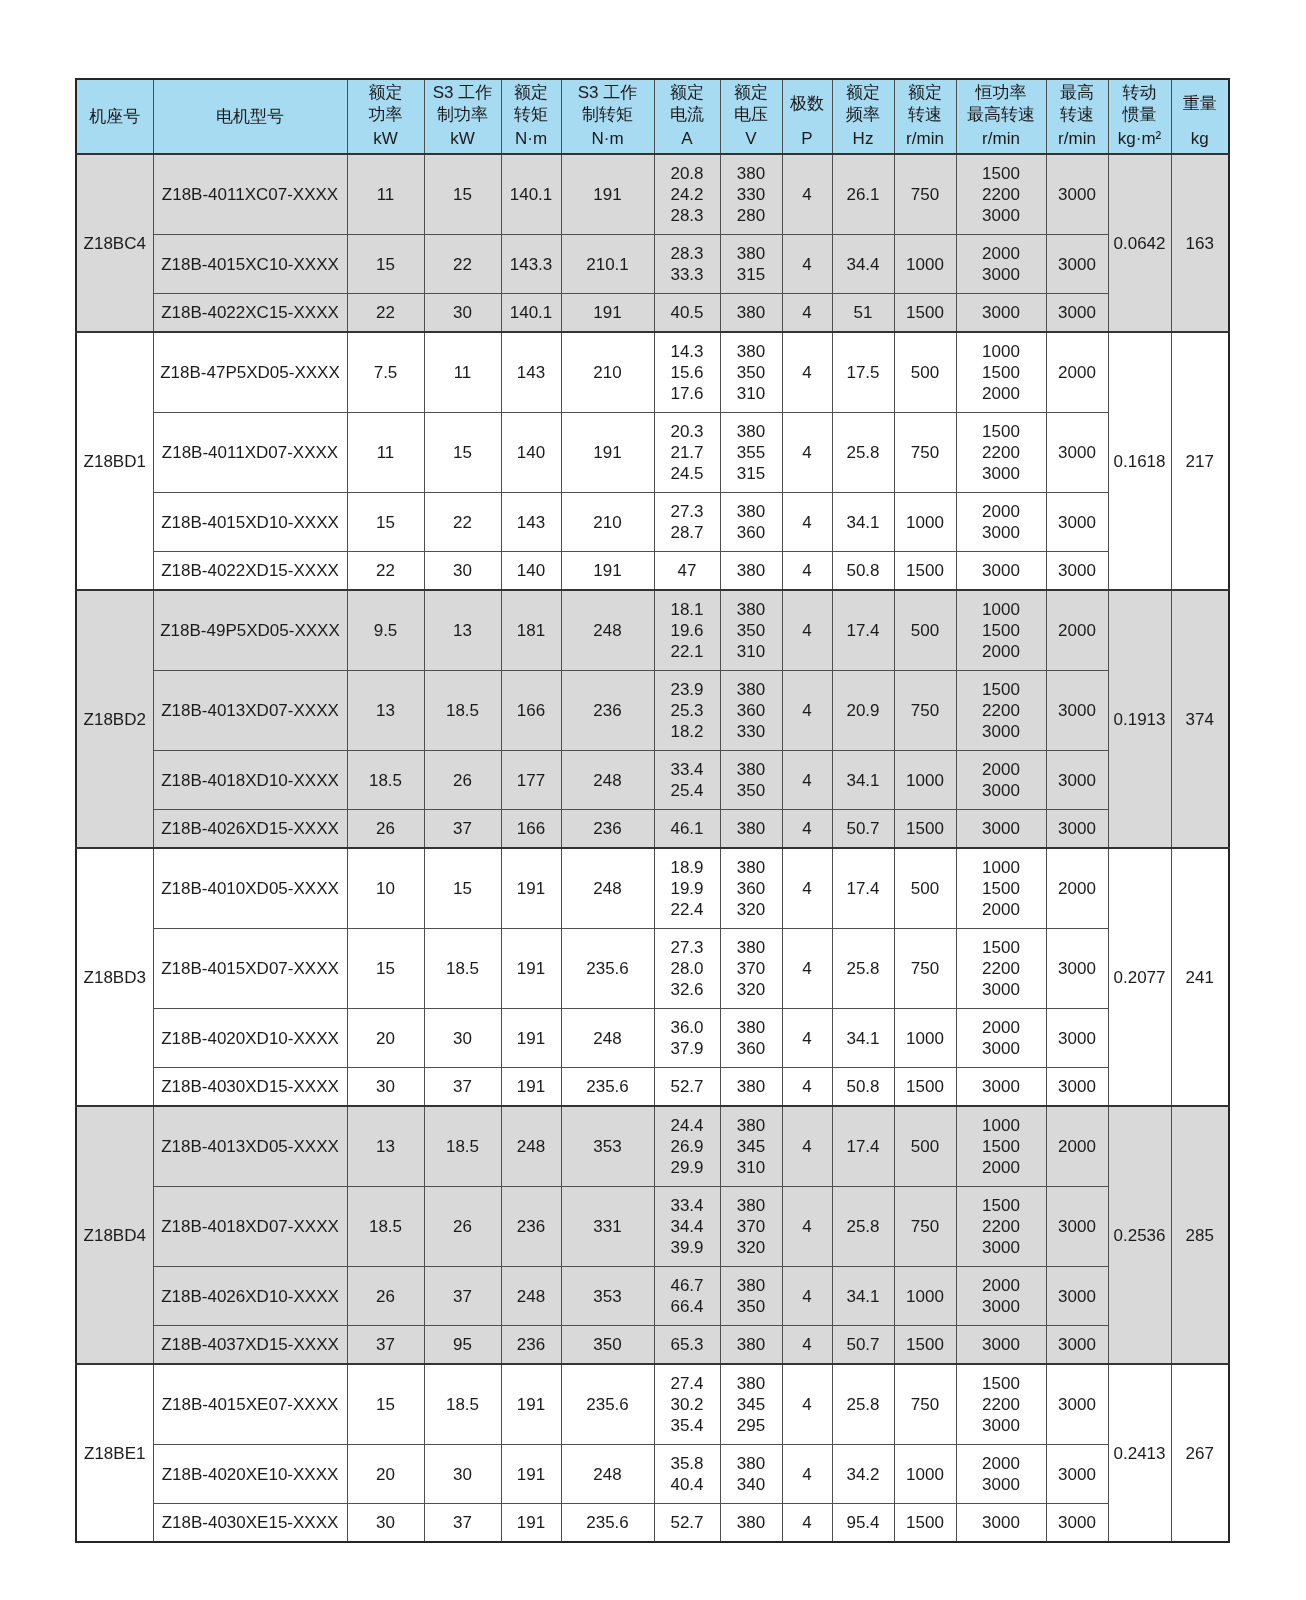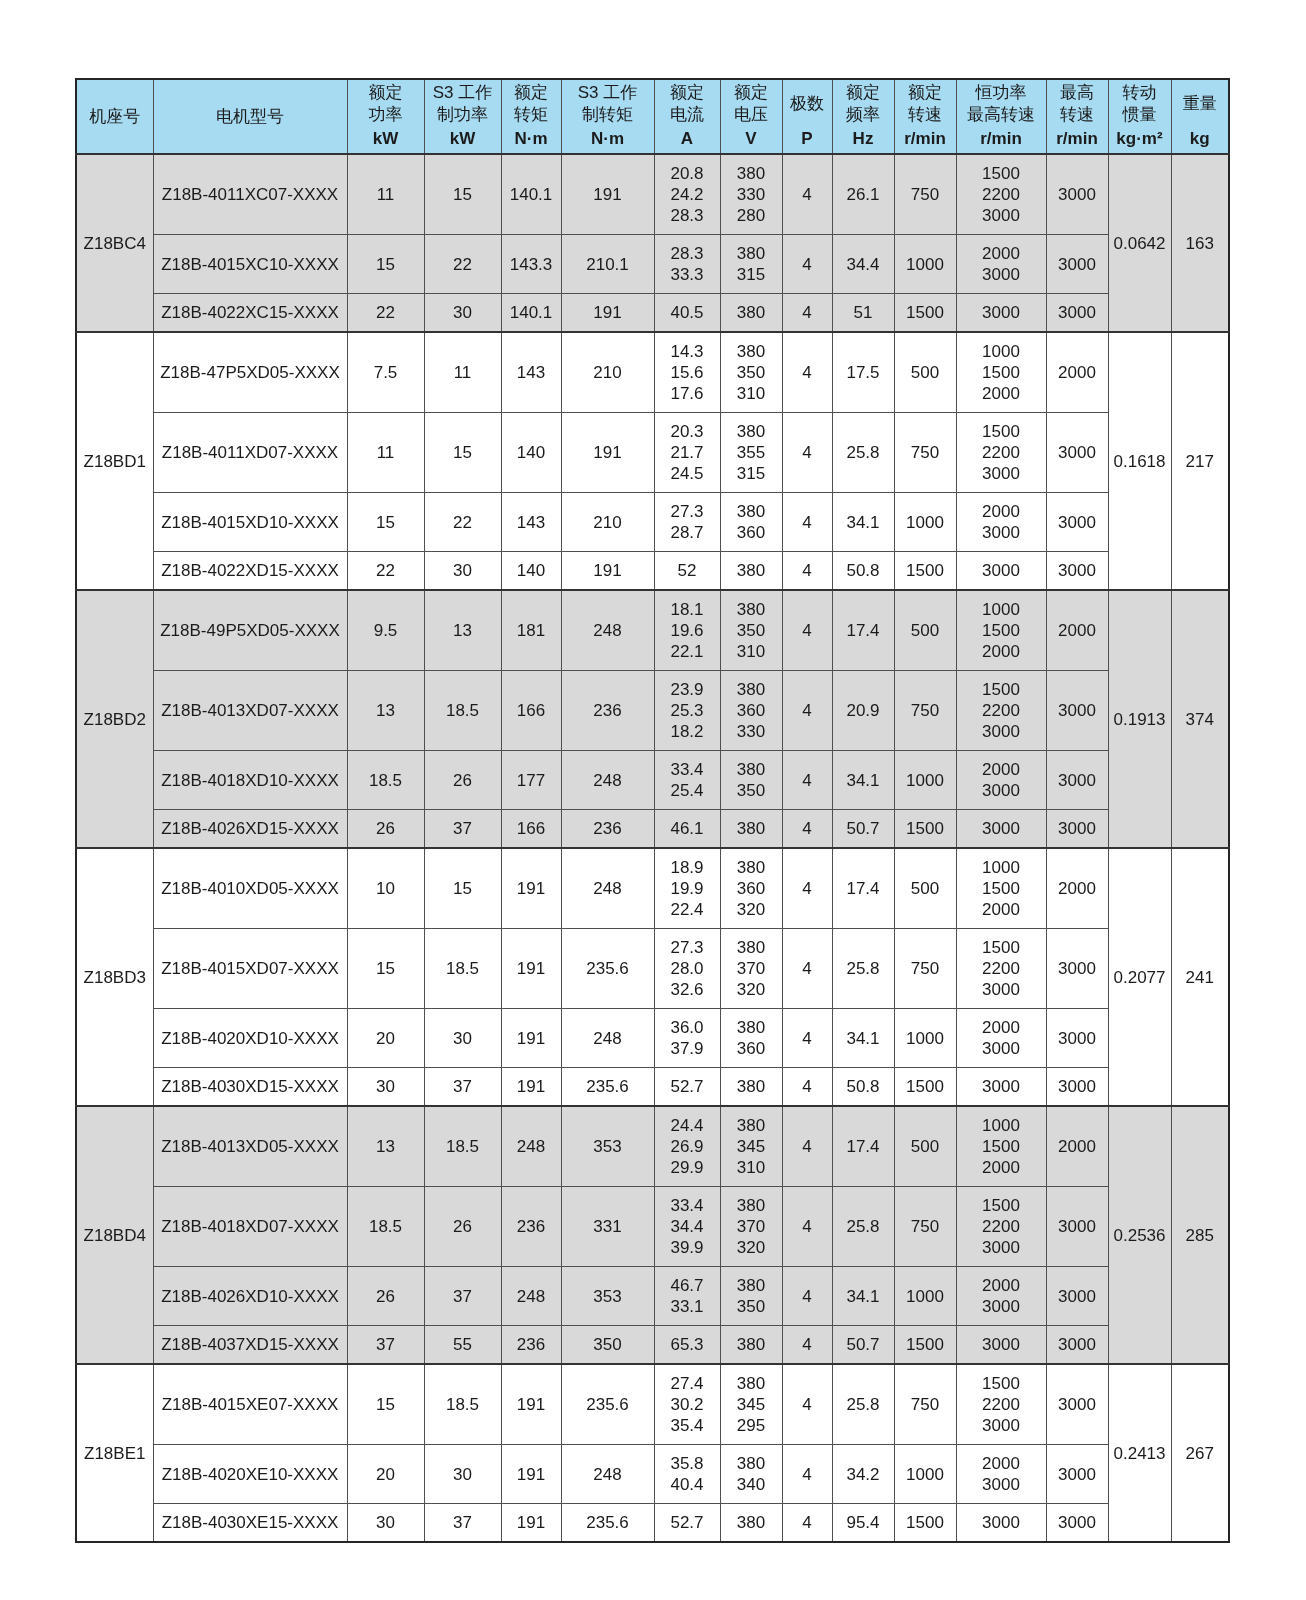--- a/index.html
+++ b/index.html
@@ -27,21 +27,21 @@
   }
   thead th{
     background:#a7dbf2;
     font-weight:normal;
     font-size:17px;
     height:73px;
   }
   .h-wrap{display:flex;flex-direction:column;height:73px;justify-content:center;}
   .h-name{flex:0 1 auto;display:flex;flex-direction:column;justify-content:center;line-height:22px;}
   .h-wrap.has-unit .h-name{flex:1 1 auto;}
-  .h-unit{line-height:21px;padding-bottom:4px;flex:0 0 auto;font-weight:bold;}
+  .h-unit{line-height:21px;padding-bottom:4px;flex:0 0 auto;}
   tbody td{
     font-size:17px;
     line-height:21px;
     padding:8px 2px;
     background:#ffffff;
   }
   tbody tr.shaded td{background:#d9d9d9;}
   tbody tr.group-first td{border-top:2px solid #333333;}
   .value-line{line-height:21px;}
 </style>
@@ -351,21 +351,21 @@
           </td>
           <td>3000</td>
         </tr>
         <tr class="">
           <td>Z18B-4022XD15-XXXX</td>
           <td>22</td>
           <td>30</td>
           <td>140</td>
           <td>191</td>
           <td>
-            <div class="value-line">52</div>
+            <div class="value-line">47</div>
           </td>
           <td>
             <div class="value-line">380</div>
           </td>
           <td>4</td>
           <td>50.8</td>
           <td>1500</td>
           <td>
             <div class="value-line">3000</div>
           </td>
@@ -623,39 +623,39 @@
           <td>3000</td>
         </tr>
         <tr class="shaded">
           <td>Z18B-4026XD10-XXXX</td>
           <td>26</td>
           <td>37</td>
           <td>248</td>
           <td>353</td>
           <td>
             <div class="value-line">46.7</div>
-            <div class="value-line">33.1</div>
+            <div class="value-line">66.4</div>
           </td>
           <td>
             <div class="value-line">380</div>
             <div class="value-line">350</div>
           </td>
           <td>4</td>
           <td>34.1</td>
           <td>1000</td>
           <td>
             <div class="value-line">2000</div>
             <div class="value-line">3000</div>
           </td>
           <td>3000</td>
         </tr>
         <tr class="shaded">
           <td>Z18B-4037XD15-XXXX</td>
           <td>37</td>
-          <td>55</td>
+          <td>95</td>
           <td>236</td>
           <td>350</td>
           <td>
             <div class="value-line">65.3</div>
           </td>
           <td>
             <div class="value-line">380</div>
           </td>
           <td>4</td>
           <td>50.7</td>

